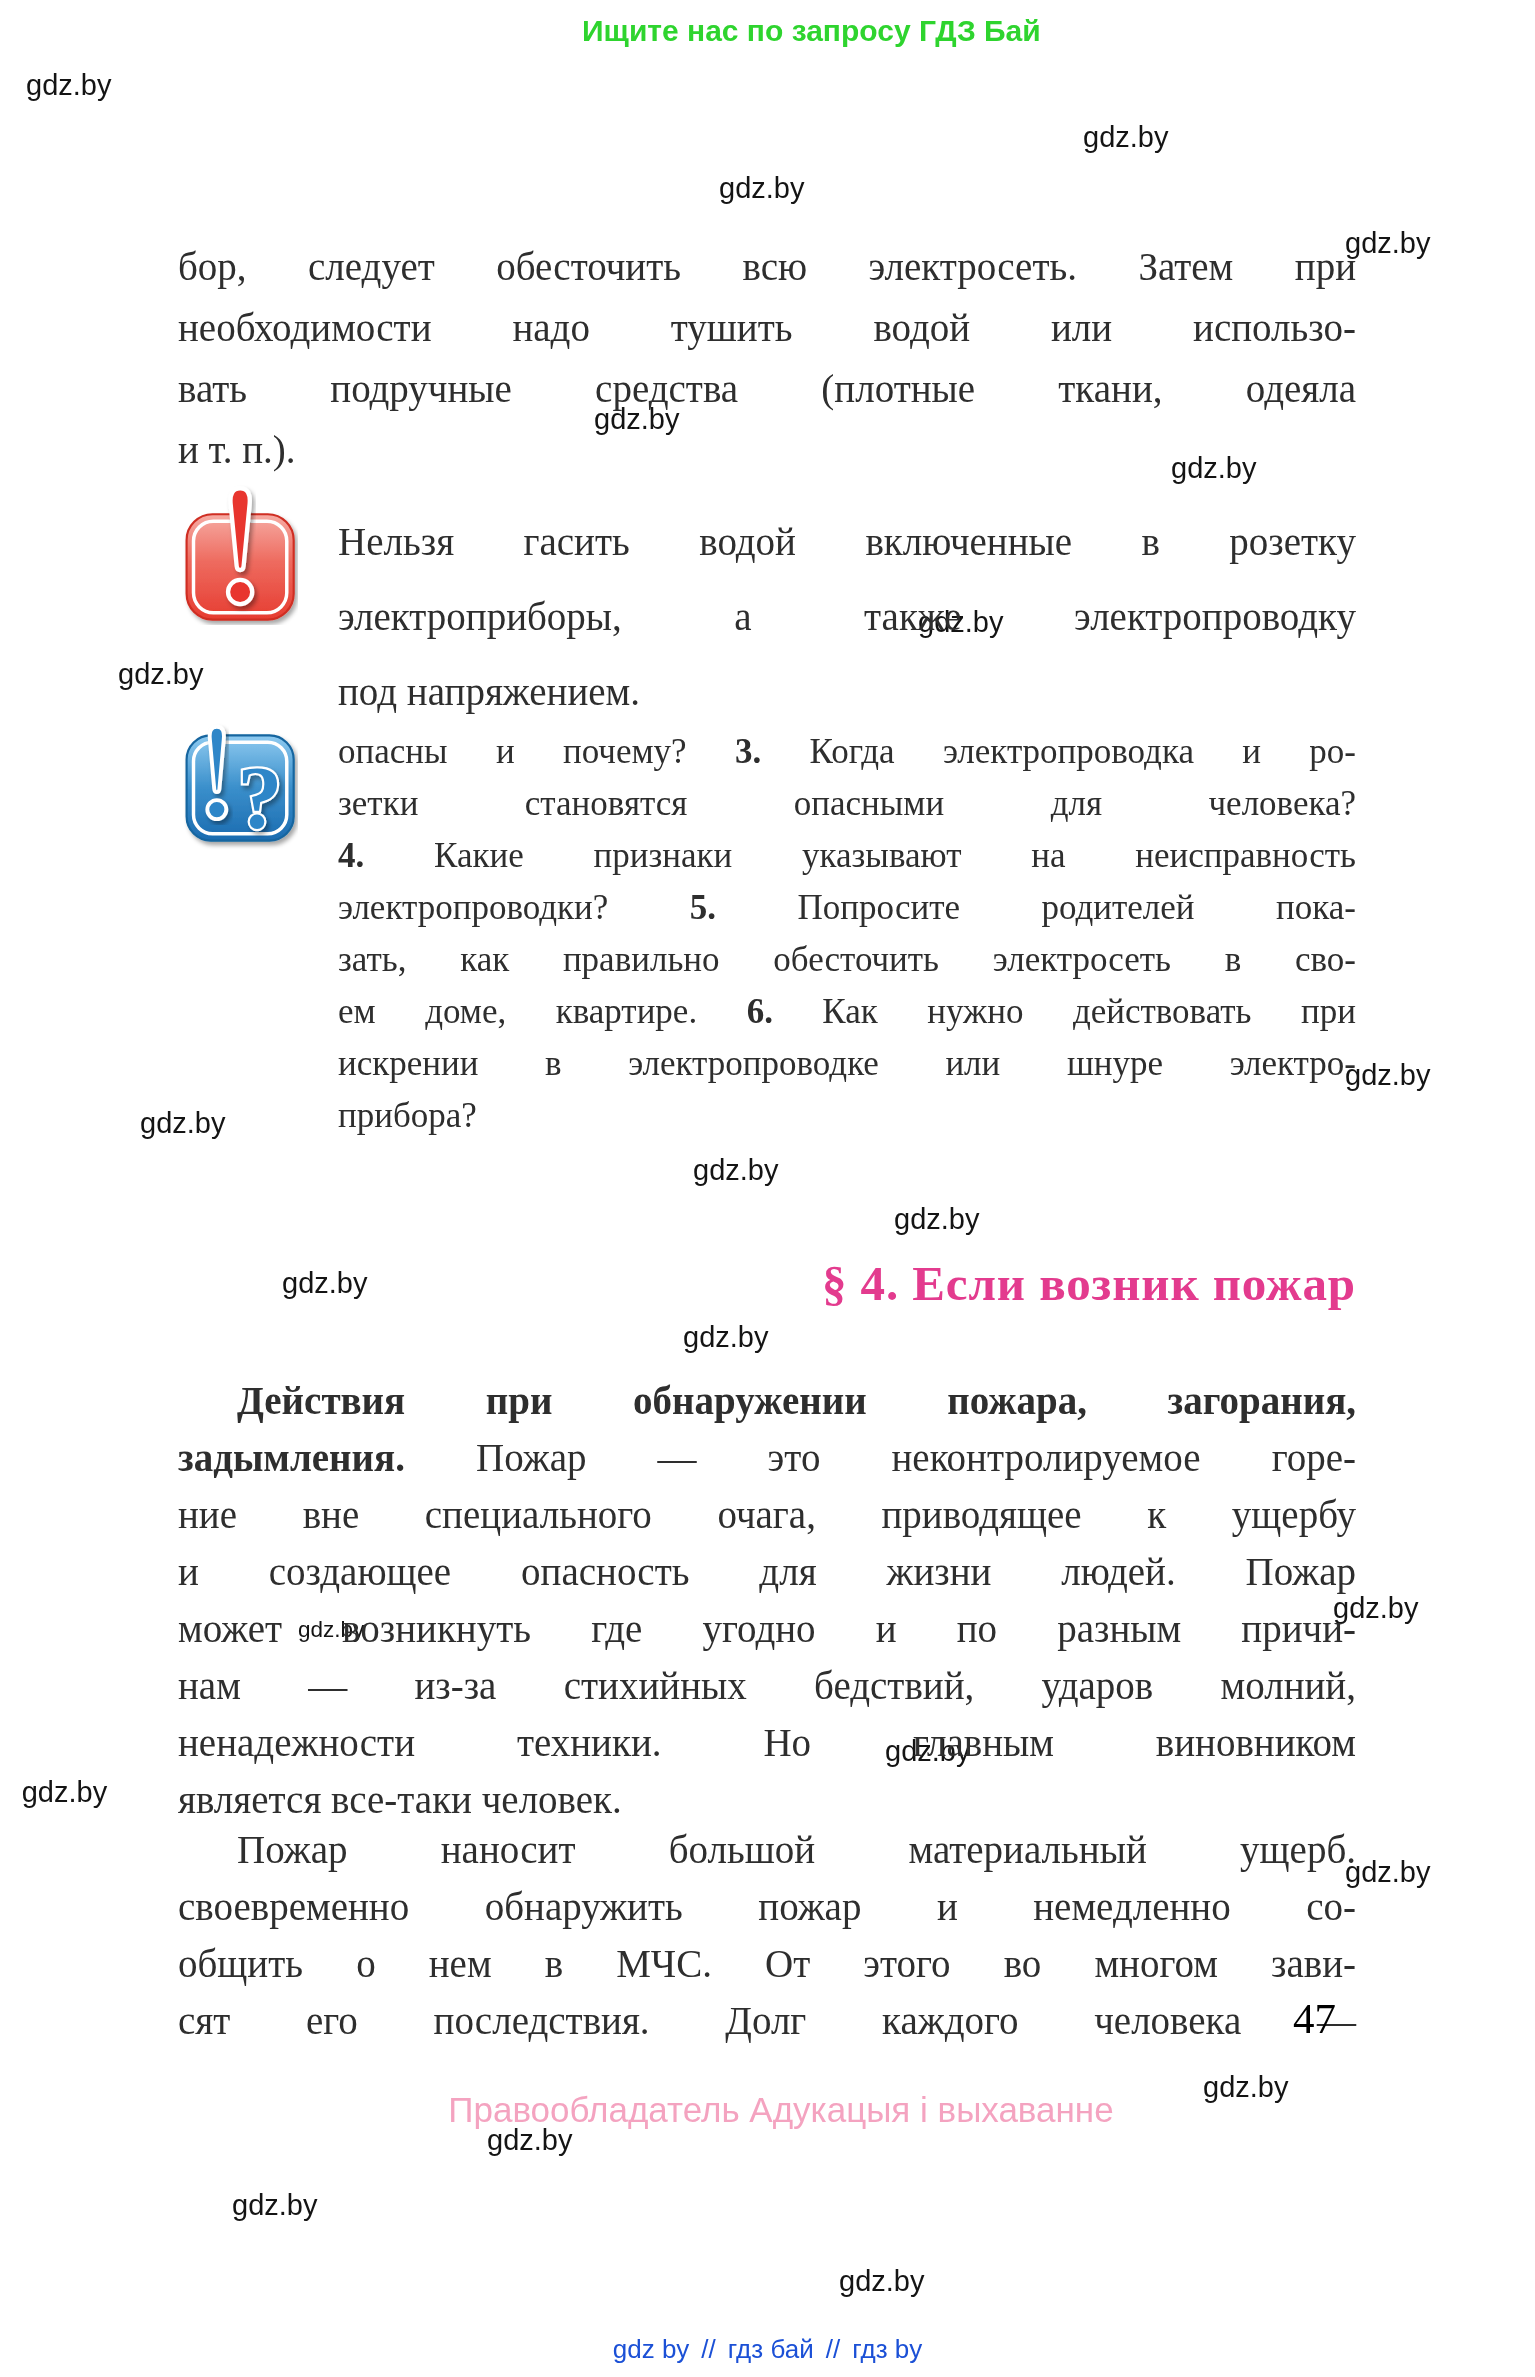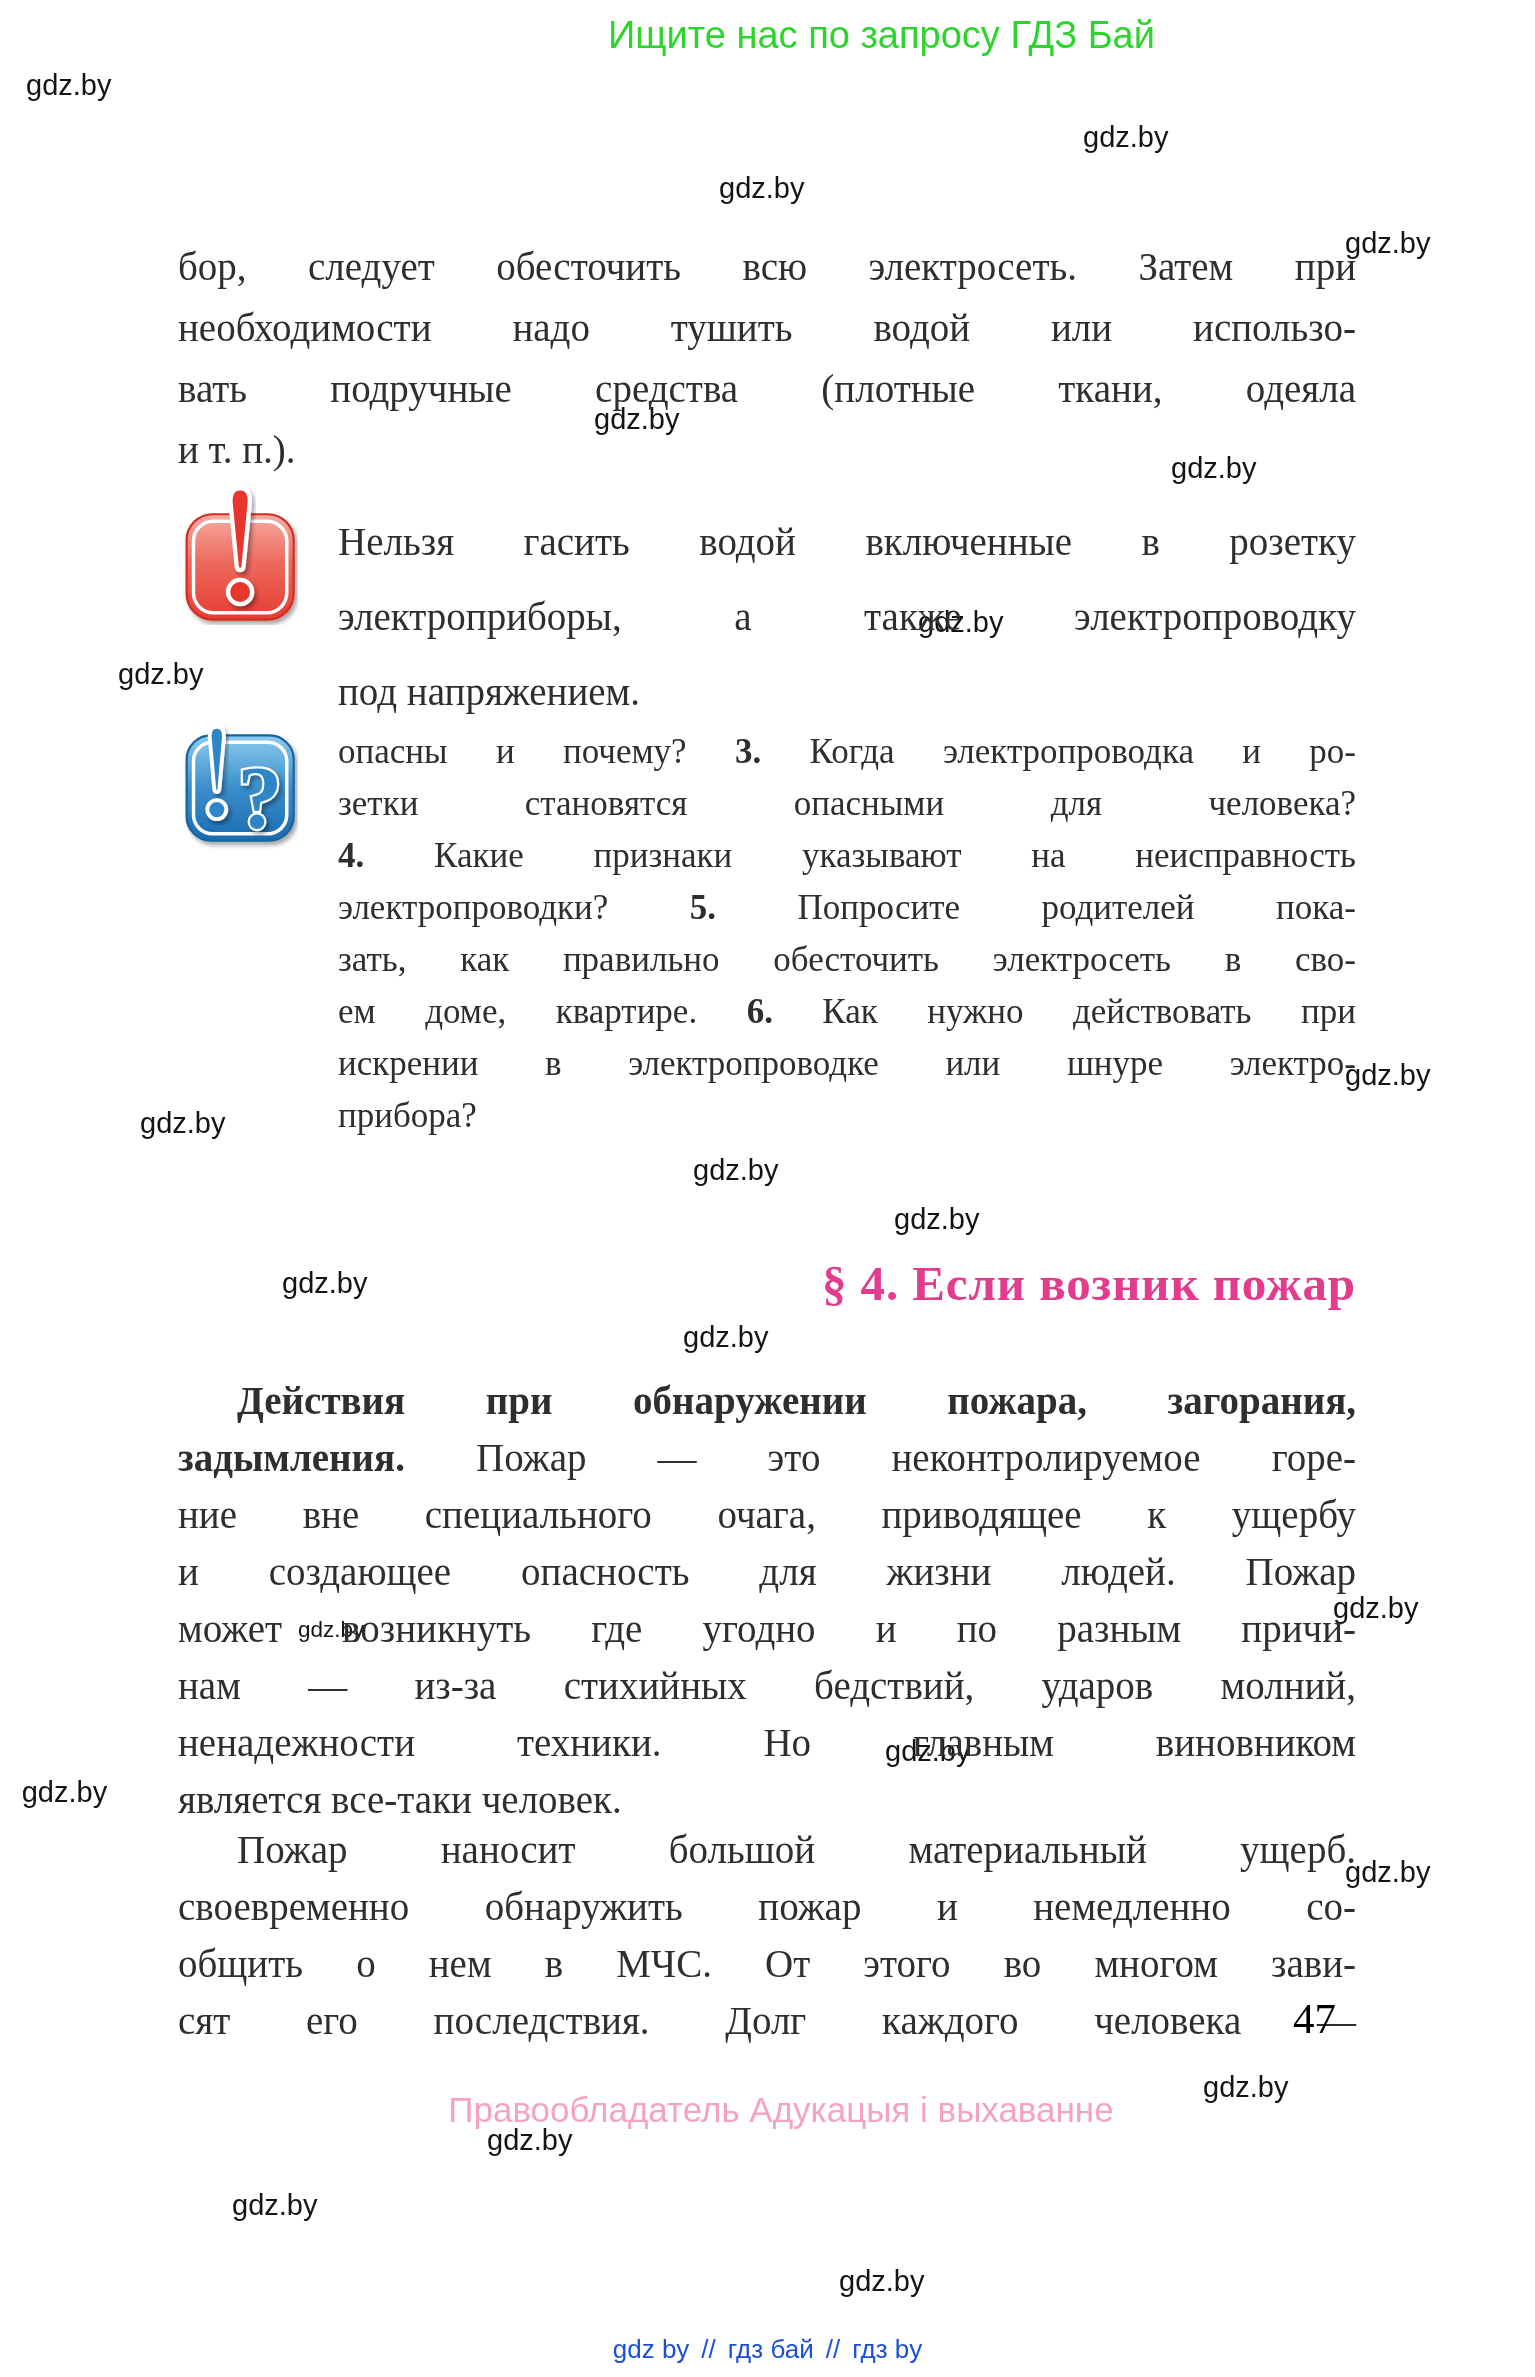--- a/index.html
+++ b/index.html
@@ -10,23 +10,23 @@
     color:#2e2e2e;
   }
   
   .wm{
     position:absolute;
     font-family:"Liberation Sans","DejaVu Sans",sans-serif;
     font-size:29px;color:#141414;white-space:nowrap;
   }
   .wm-sm{font-size:22.5px;}
   .promo{
-    position:absolute;left:608px;top:14px;
+    position:absolute;left:582px;top:14px;
     font-family:"Liberation Sans","DejaVu Sans",sans-serif;
-    font-size:38px;color:#2ed42e;white-space:nowrap;
+    font-size:30px;color:#2ed42e;white-space:nowrap;font-weight:bold;
   }
   .bottom-links{
     position:absolute;left:0;top:2334px;width:1535px;text-align:center;
     font-family:"Liberation Sans","DejaVu Sans",sans-serif;
     font-size:26px;color:#1b50d6;
   }
   .bottom-links a{color:#1b50d6;text-decoration:none;}
   .bottom-links .sep{padding:0 12px;}
   
   .col{position:absolute;left:178px;width:1178px;}

